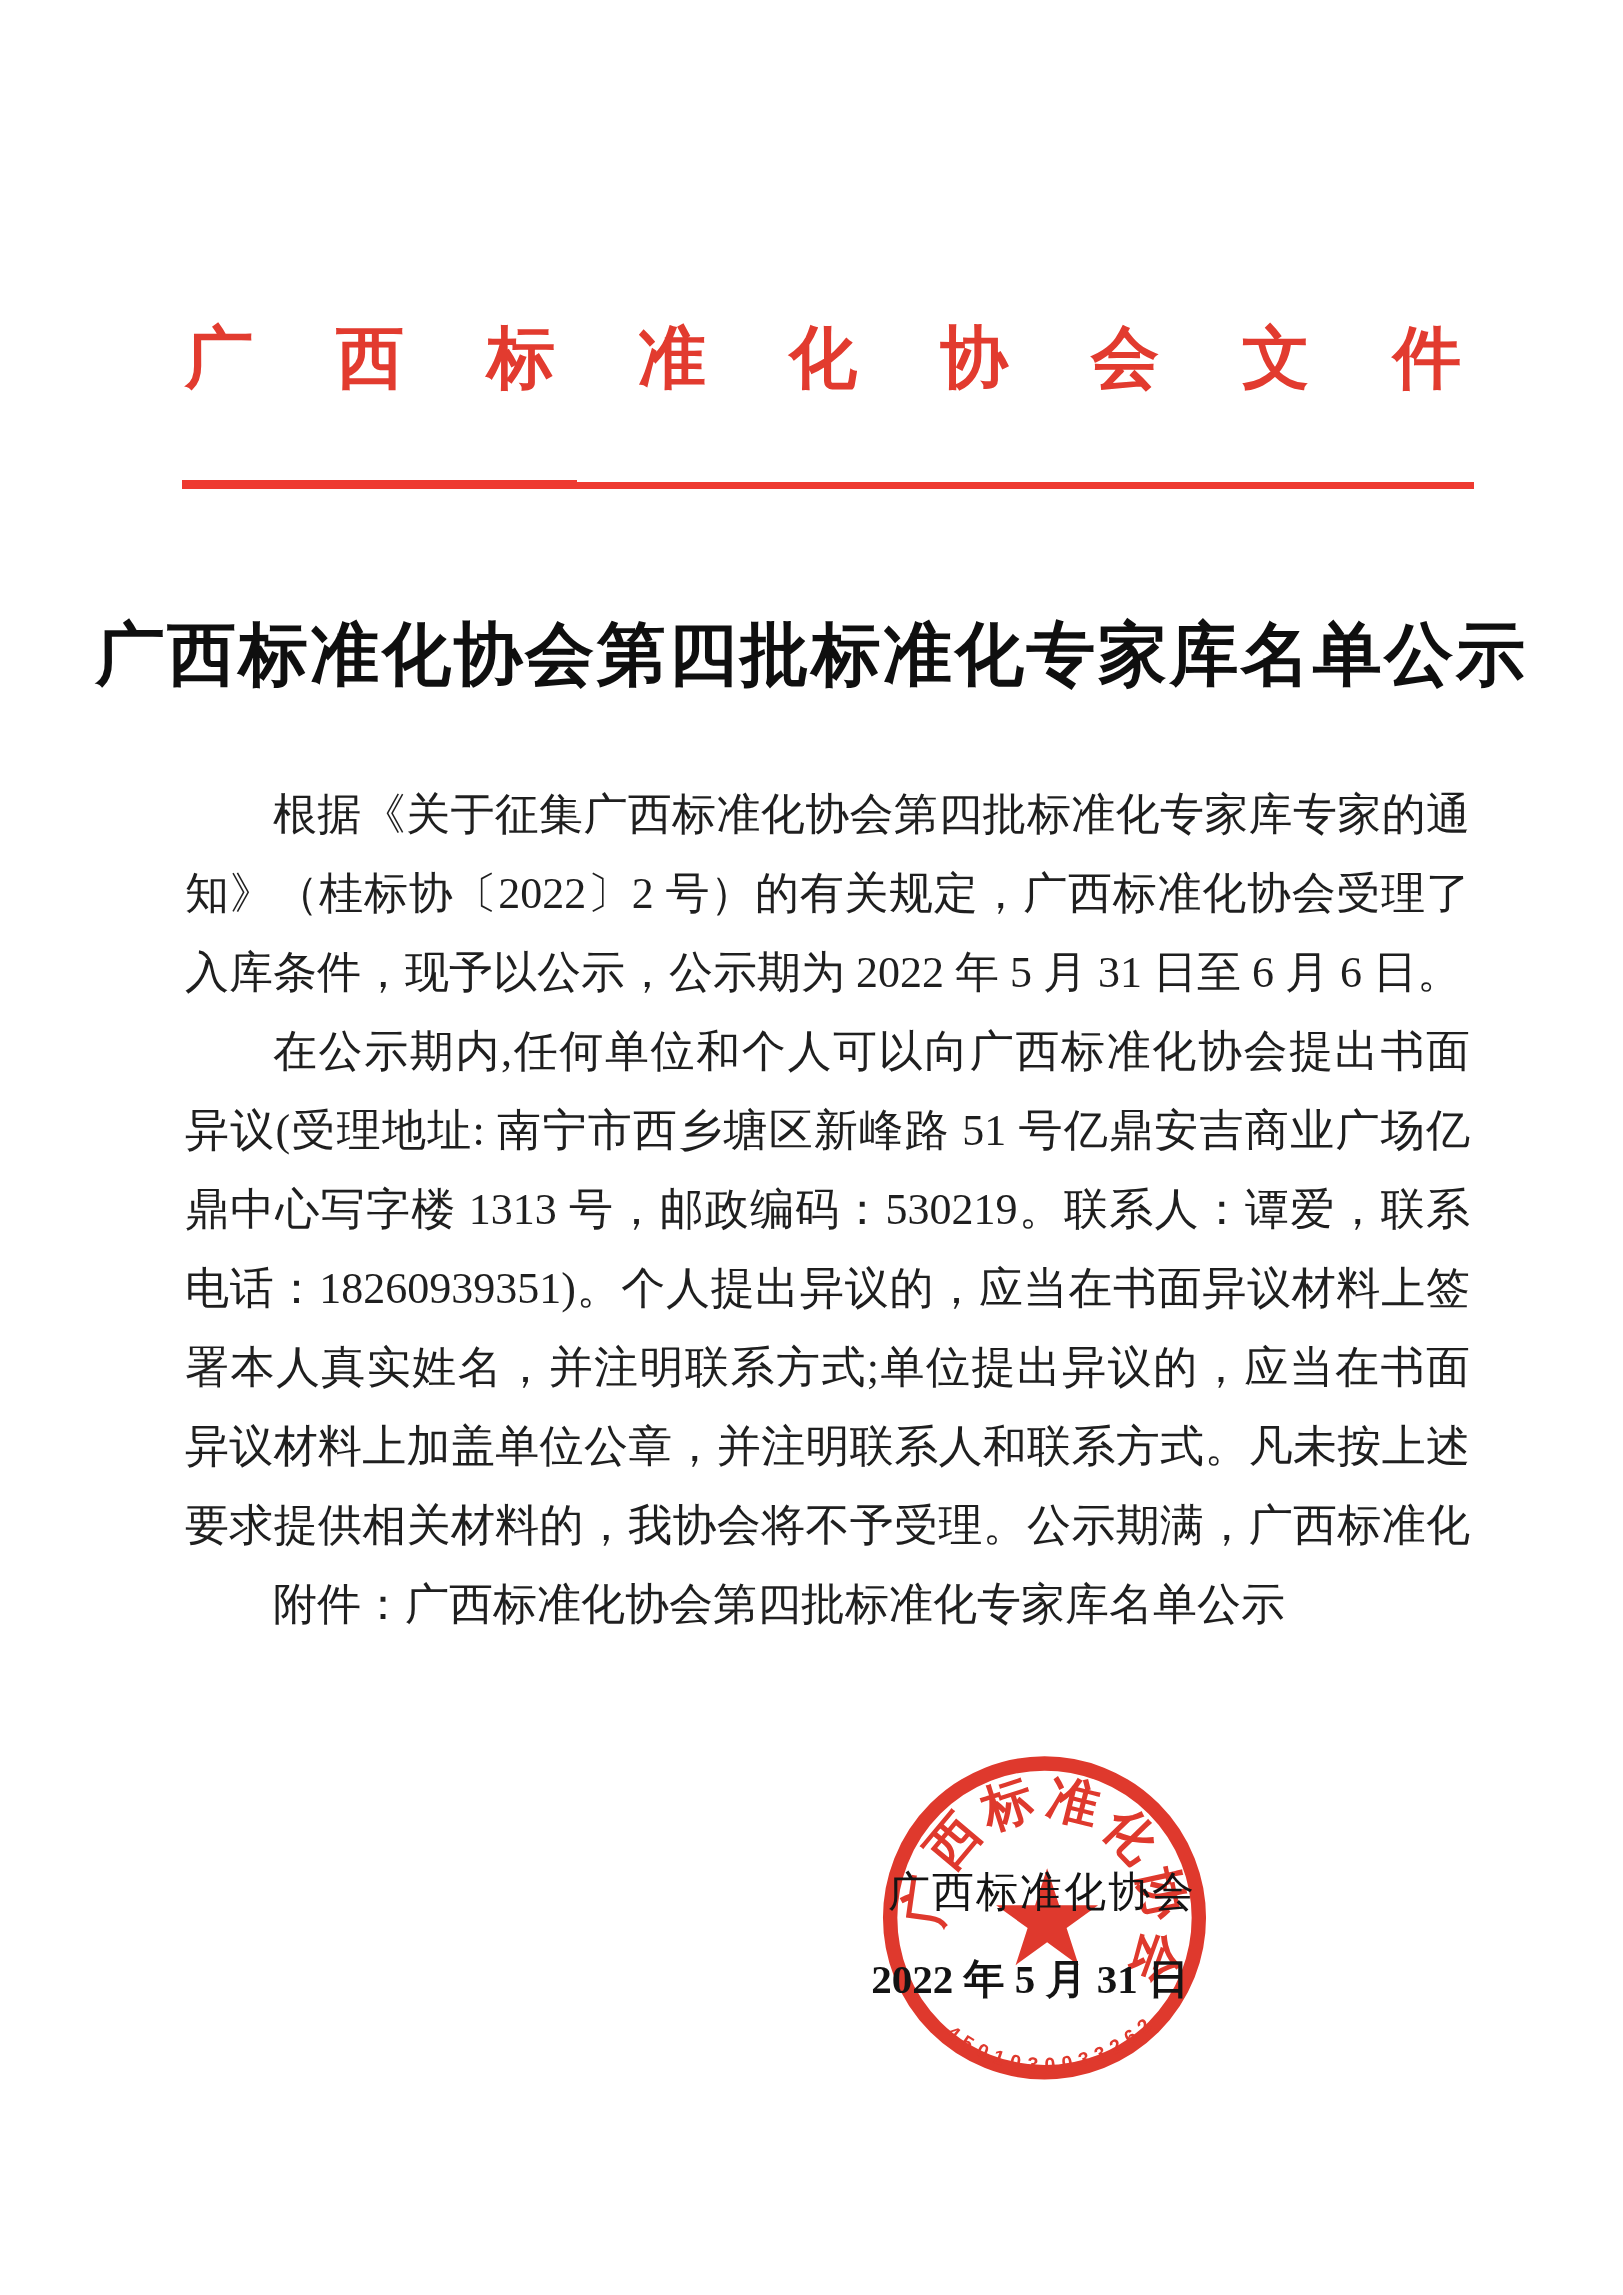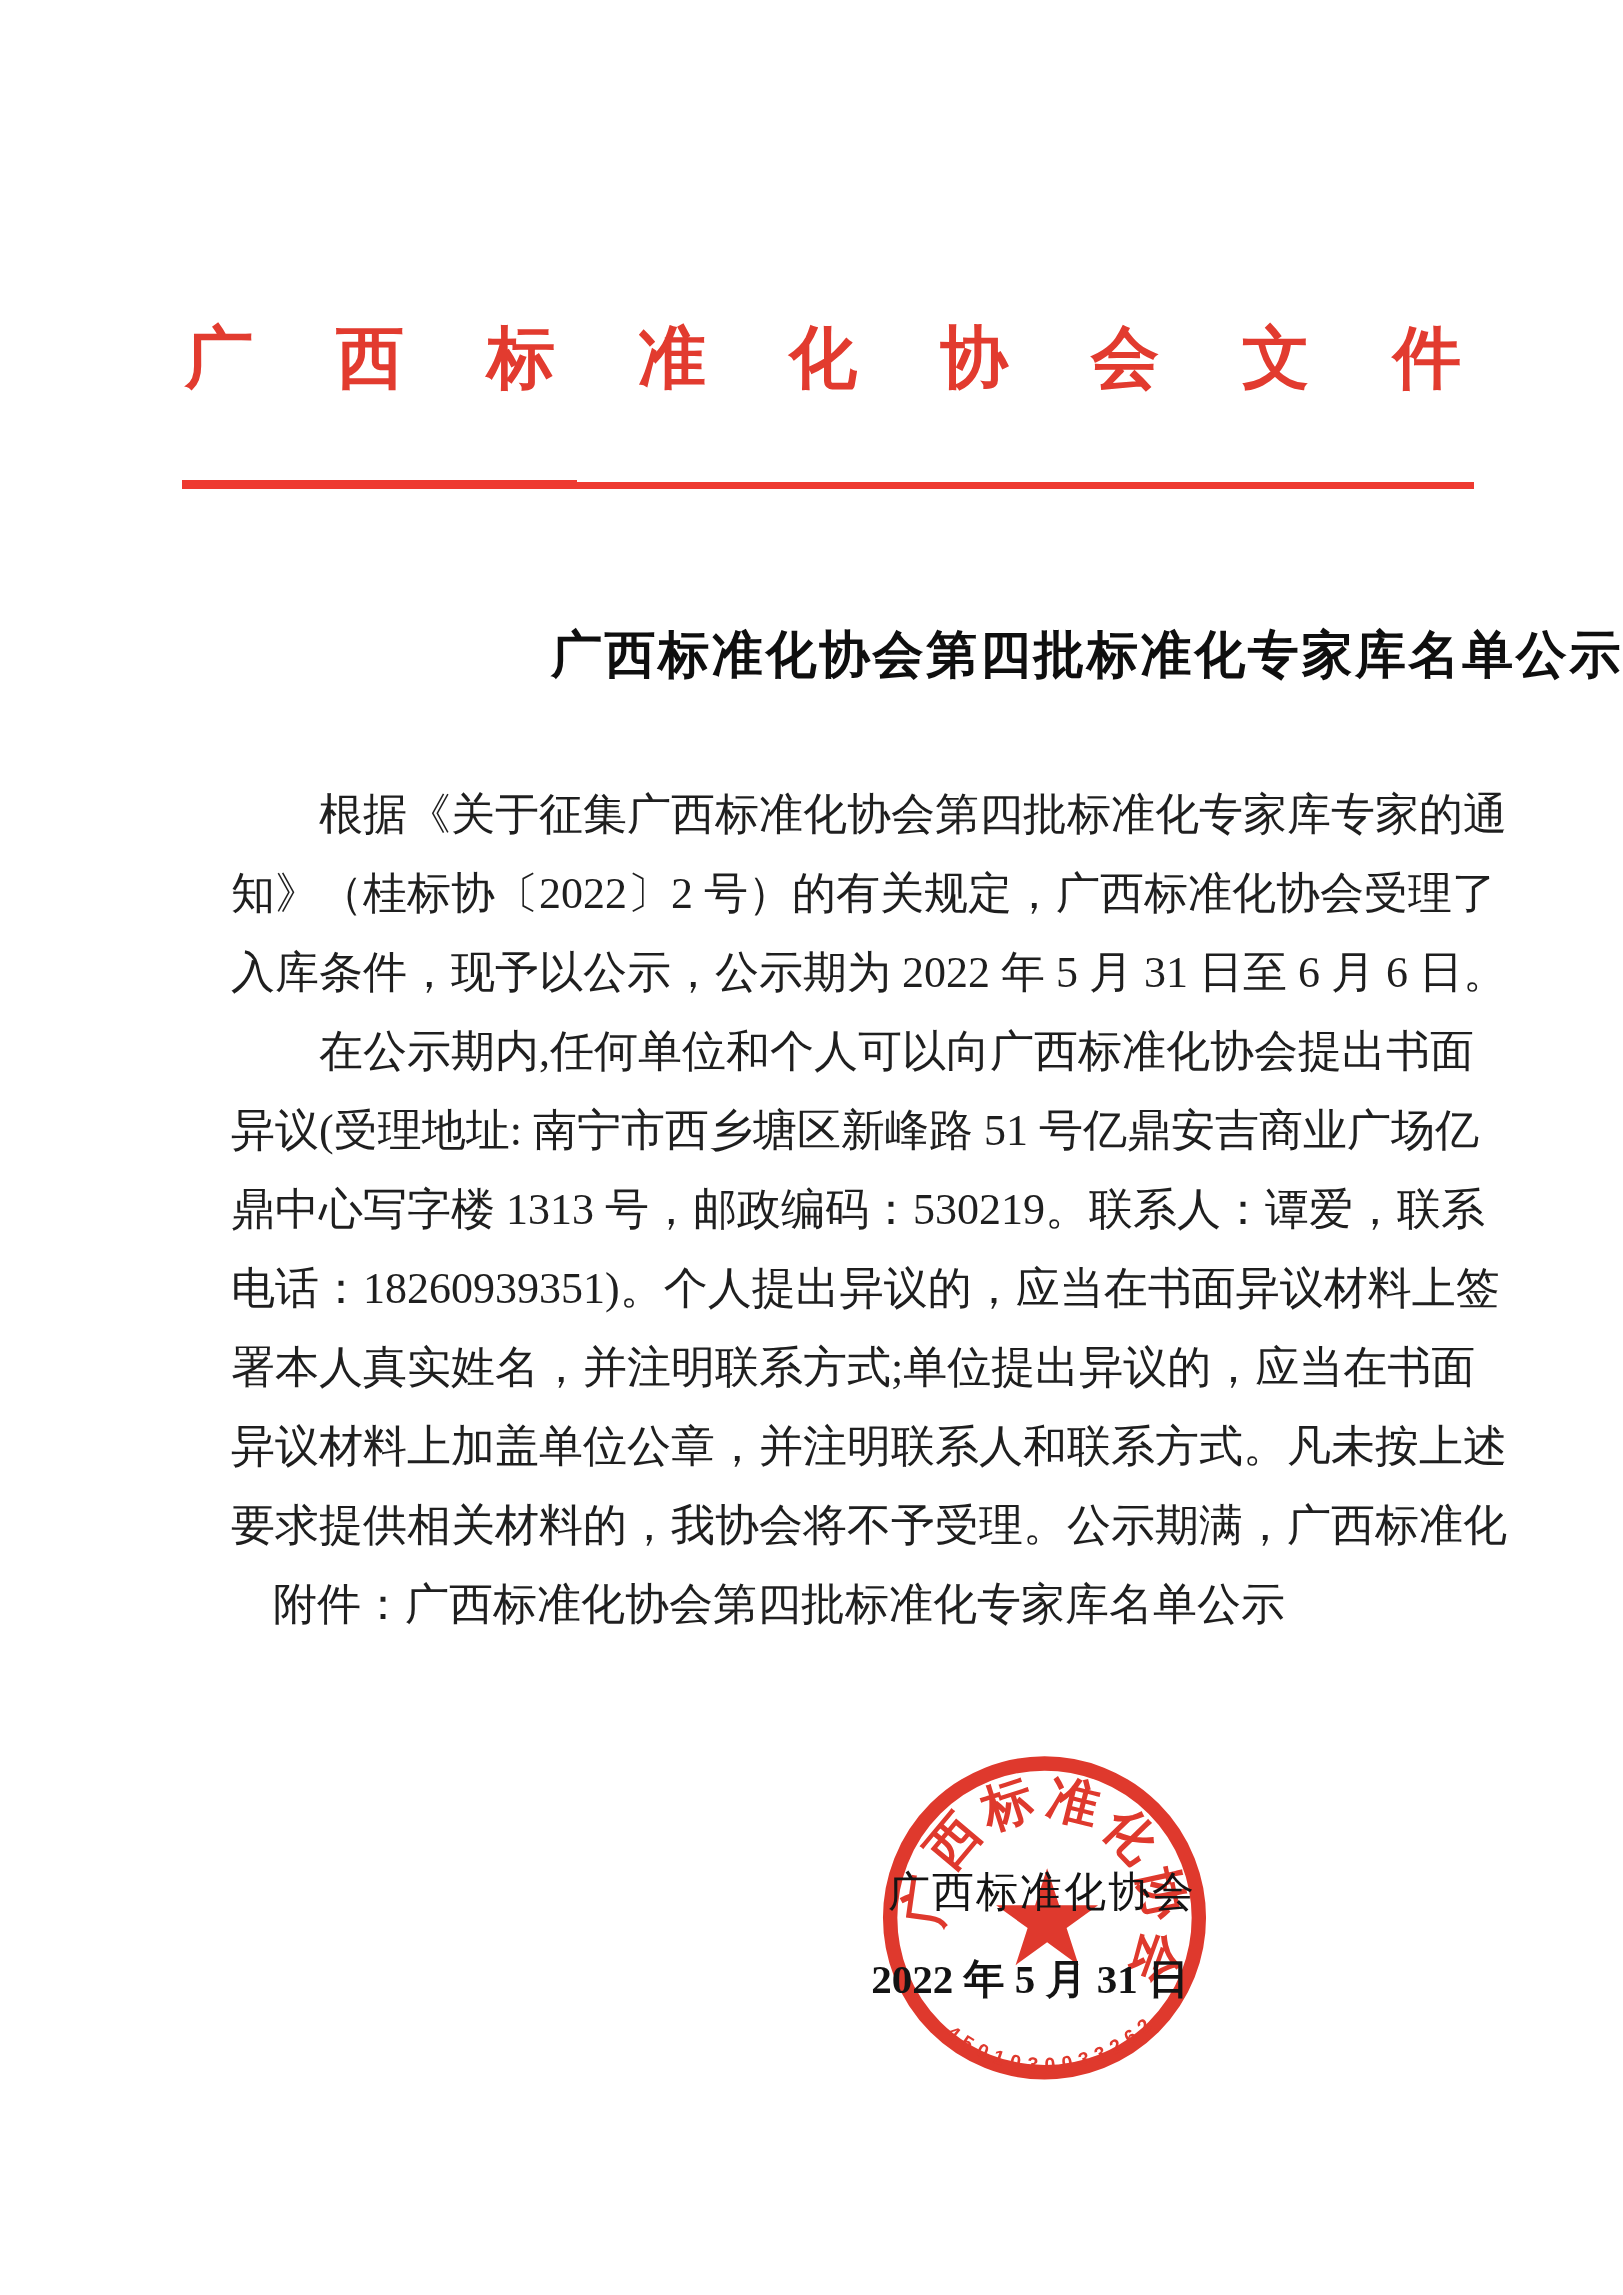--- a/index.html
+++ b/index.html
@@ -22,33 +22,32 @@
     position:absolute;left:182px;top:482px;width:1292px;height:6.5px;
     background:#ee3a31;
   }
   .divider-thin{
     position:absolute;left:182px;top:480px;width:395px;height:2.6px;
     background:#ee3a31;
   }
   
   .doc-title{
     position:absolute;left:0;top:624px;width:1623px;
-    text-align:right;
-    font-size:51px;line-height:63px;font-weight:bold;
+    text-align:center;
+    font-size:69px;line-height:63px;font-weight:bold;
     letter-spacing:2.6px;color:#0f0f0f;
   }
   
   .body-block{
     position:absolute;left:185px;top:775px;width:1285px;
     font-size:44px;line-height:79px;color:#1f1f1f;
   }
   .ln{
     text-align:justify;text-align-last:justify;
     white-space:nowrap;
-    margin-left:46px;
   }
   .ln.first{text-indent:2em;}
   .ln.last{text-align-last:left;}
   .attachment-line{text-indent:2em;}
   
   .seal-svg{position:absolute;left:881px;top:1755px;width:327px;height:327px;z-index:1;}
   .sig-org{
     position:absolute;top:1869px;left:1042px;transform:translateX(-50%);
     font-size:42px;line-height:46px;letter-spacing:2px;color:#141414;
     white-space:nowrap;z-index:3;

